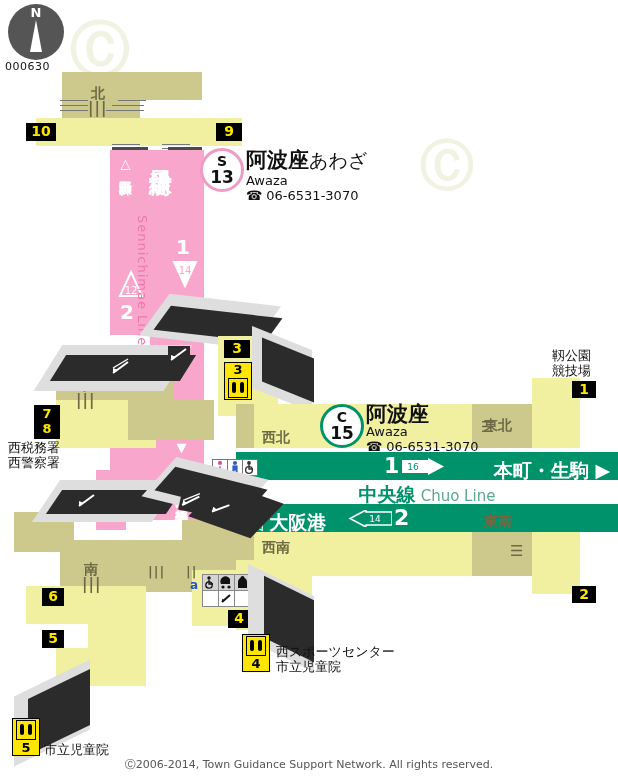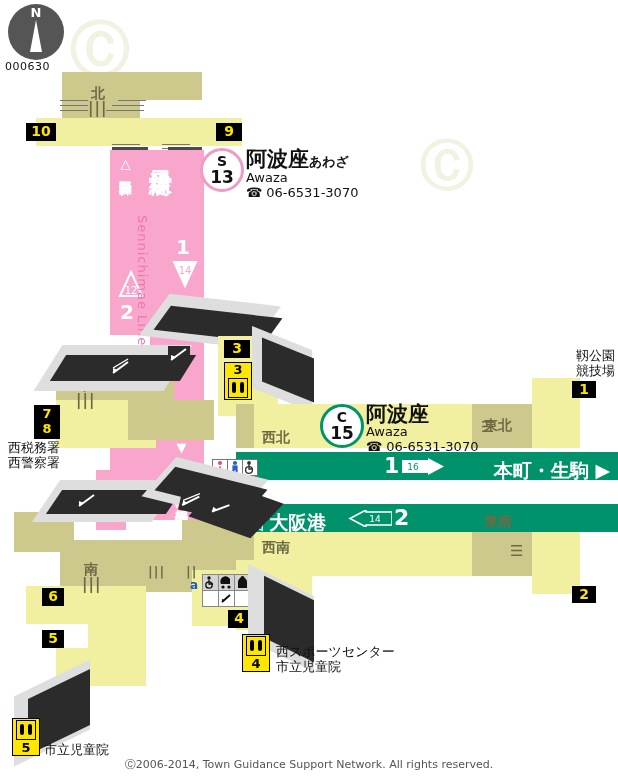--- a/index.html
+++ b/index.html
@@ -52,21 +52,21 @@
 
   
   .routemark{border-radius:50%;border:3px solid #ef9bc5;background:#fff;
     width:38px;height:38px;text-align:center;color:#111;}
   .routemark .l{font-size:14px;font-weight:bold;line-height:15px;margin-top:3px;}
   .routemark .n{font-size:17px;font-weight:bold;line-height:17px;}
   .routemark.c{border-color:#00936b;}
 
   .stname{color:#111;}
   .stname .jp{font-size:21px;font-weight:bold;line-height:22px;}
-  .stname .kana{font-size:13px;font-weight:bold;text-align:right;}
+  .stname .kana{font-size:19px;font-weight:normal;text-align:right;}
   .stname .en{font-size:13px;line-height:14px;font-weight:normal;}
   .stname .tel{font-size:13px;line-height:15px;}
 
   
   .greenbar{background:#00936b;color:#ffffff;}
   .greenbar .pf{font-size:22px;font-weight:bold;line-height:22px;}
   .greenbar .dir{font-size:19px;font-weight:bold;}
   .chuolabel .jp{color:#00936b;font-size:19px;font-weight:bold;}
   .chuolabel .en{color:#5aa98d;font-size:15px;}
 
@@ -224,21 +224,21 @@
   <div class="abs poly lemon" style="left:236px;top:404px;width:316px;height:44px;"></div>
   <div class="abs poly tan" style="left:472px;top:404px;width:60px;height:44px;"></div>
   <div class="abs poly lemon" style="left:532px;top:378px;width:48px;height:70px;"></div>
   <div class="abs poly lemon" style="left:236px;top:404px;width:60px;height:44px;"></div>
   <div class="abs poly tan" style="left:236px;top:404px;width:18px;height:44px;"></div>
 
   <div class="abs arealabel" style="left:262px;top:430px;">西北</div>
   <div class="abs areastripes" style="left:481px;top:421px;">☰</div>
   <div class="abs arealabel" style="left:484px;top:418px;">東北</div>
 
-  <div class="abs maptext" style="left:552px;top:348px;text-align:left;margin-left:24px;">
+  <div class="abs maptext" style="left:552px;top:348px;text-align:left;">
     <div>靱公園</div>
     <div>競技場</div>
   </div>
   <div class="abs exitbadge" style="left:572px;top:381px;width:24px;height:17px;">1</div>
 
   <div class="abs routemark c" style="left:320px;top:404px;">
     <div class="l">C</div>
     <div class="n">15</div>
   </div>
   <div class="abs stname" style="left:366px;top:403px;">
@@ -251,20 +251,24 @@
     <div class="abs pf" style="left:148px;top:3px;">1</div>
     <div class="abs" style="left:166px;top:6px;">
       <svg width="44" height="17" viewBox="0 0 44 17">
         <polygon points="0,2 26,2 26,0 42,8.5 26,17 26,15 0,15" fill="#ffffff"></polygon>
         <text x="11" y="12" font-size="9" fill="#00936b" text-anchor="middle" font-family="DejaVu Sans, sans-serif">16</text>
       </svg>
     </div>
     <div class="abs dir" style="right:8px;top:6px;white-space:nowrap;">本町・生駒 ▶</div>
   </div>
 
+  <div class="abs chuolabel" style="left:236px;top:482px;width:382px;height:26px;text-align:center;">
+    <span class="jp">中央線</span>
+    <span class="en">Chuo Line</span>
+  </div>
 
   <div class="abs greenbar" style="left:236px;top:504px;width:382px;height:28px;">
     <div class="abs dir" style="left:12px;top:6px;white-space:nowrap;">◁ 大阪港</div>
     <div class="abs" style="left:112px;top:6px;">
       <svg width="44" height="17" viewBox="0 0 44 17">
         <polygon points="44,2 18,2 18,0 2,8.5 18,17 18,15 44,15" fill="none" stroke="#ffffff" stroke-width="1.6"></polygon>
         <text x="27" y="12" font-size="9" fill="#ffffff" text-anchor="middle" font-family="DejaVu Sans, sans-serif">14</text>
       </svg>
     </div>
     <div class="abs pf" style="left:158px;top:3px;">2</div>

